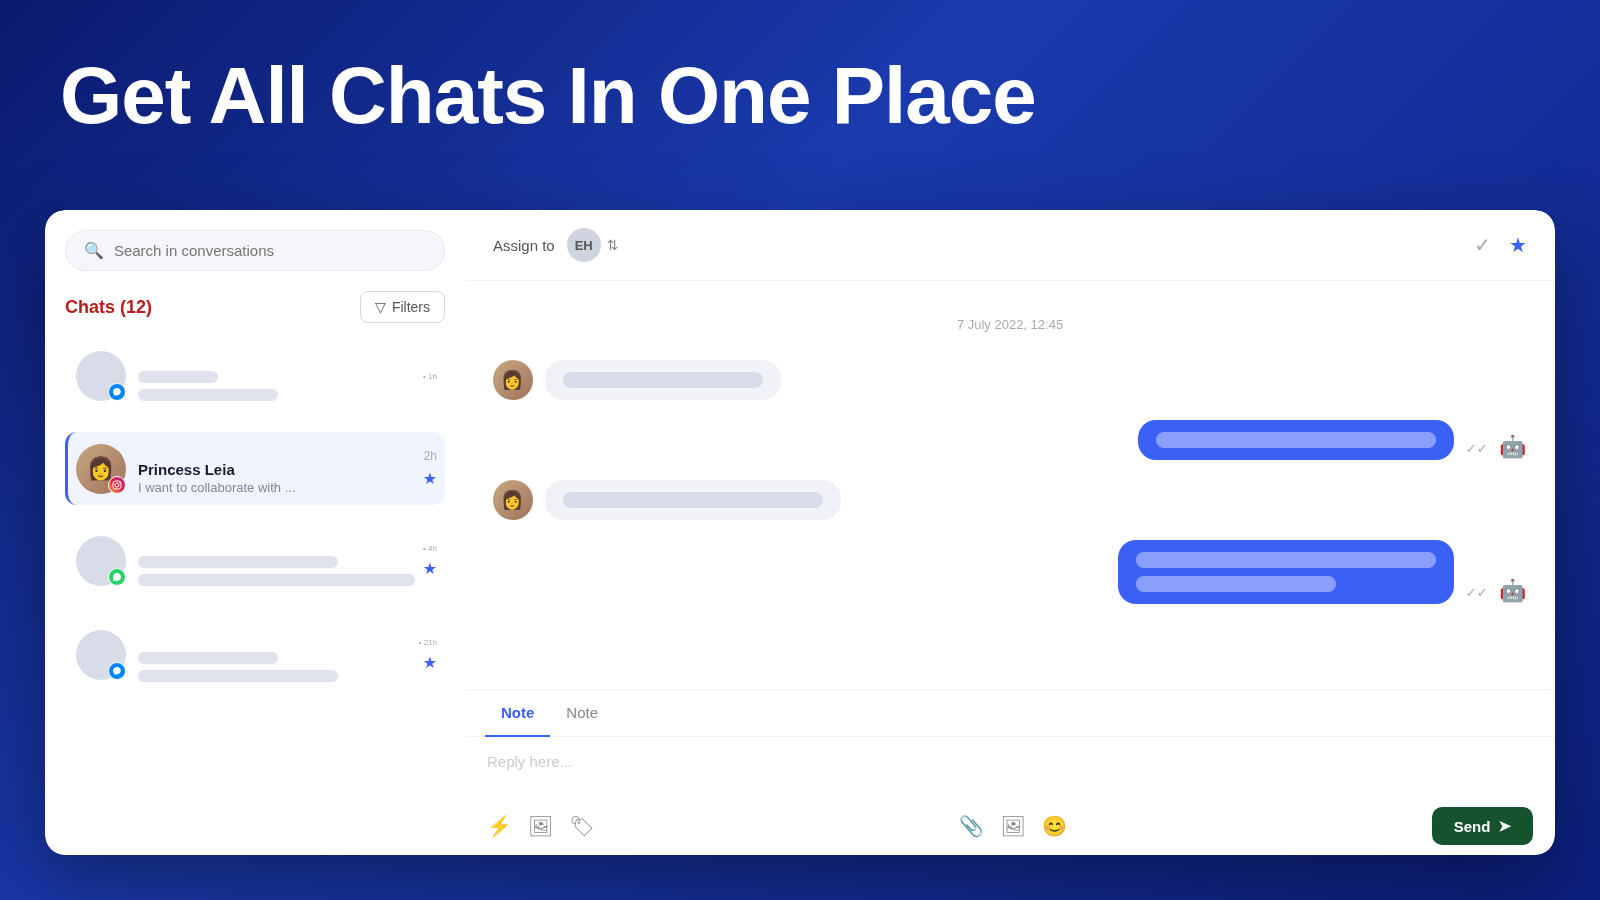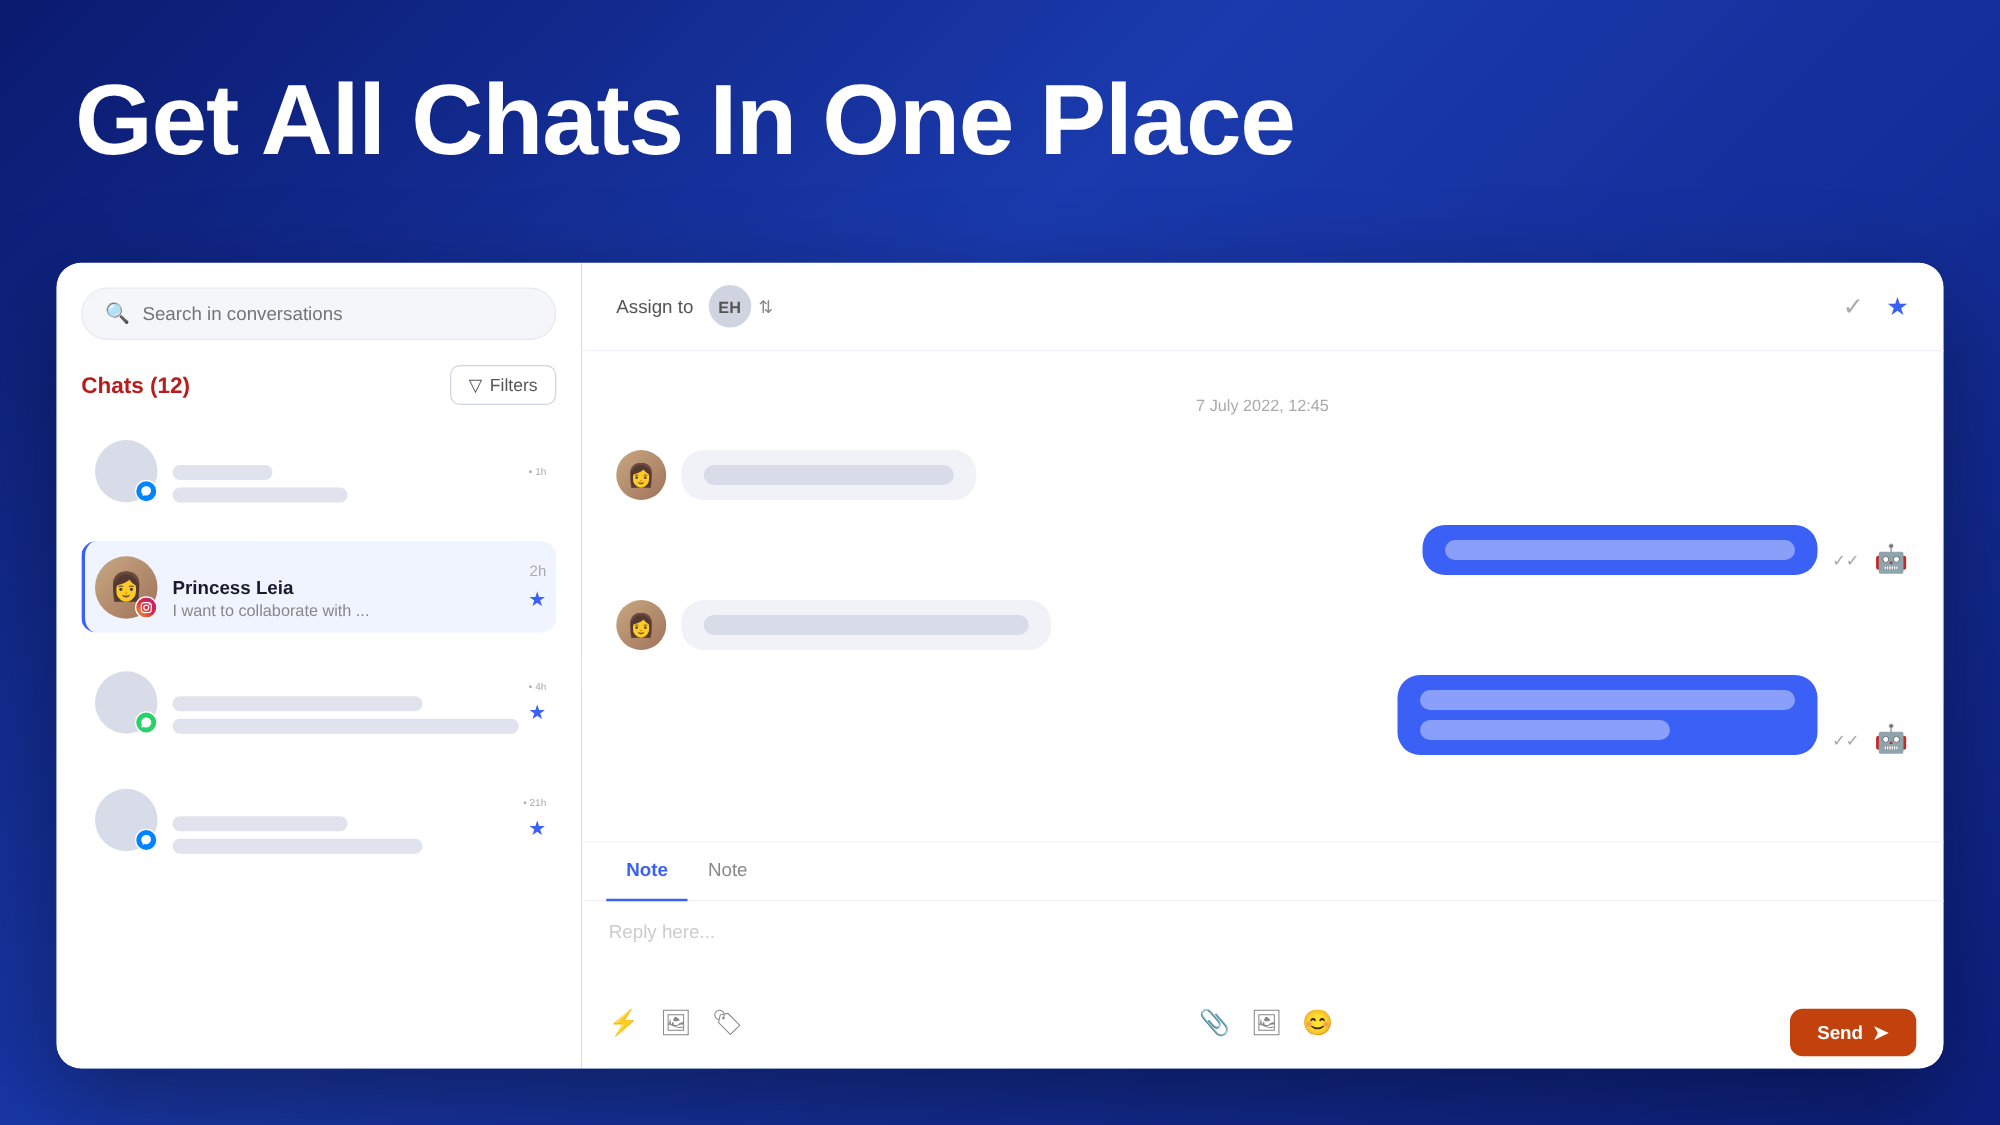--- a/index.html
+++ b/index.html
@@ -423,32 +423,31 @@
     }
 
     .toolbar-icon {
       font-size: 20px;
       color: #888;
       cursor: pointer;
     }
 
     .send-btn {
       margin-left: auto;
-      background: #c2410c;
+      background: #14532d;
       color: white;
       border: none;
       border-radius: 10px;
       padding: 10px 22px;
       font-size: 15px;
       font-weight: 600;
       cursor: pointer;
       display: flex;
       align-items: center;
       gap: 8px;
-      margin-top: 16px;
     }
 
     
     .leia-avatar {
       width: 50px;
       height: 50px;
       border-radius: 50%;
       background: linear-gradient(135deg, #c8a882 0%, #a0725a 100%);
       display: flex;
       align-items: center;

